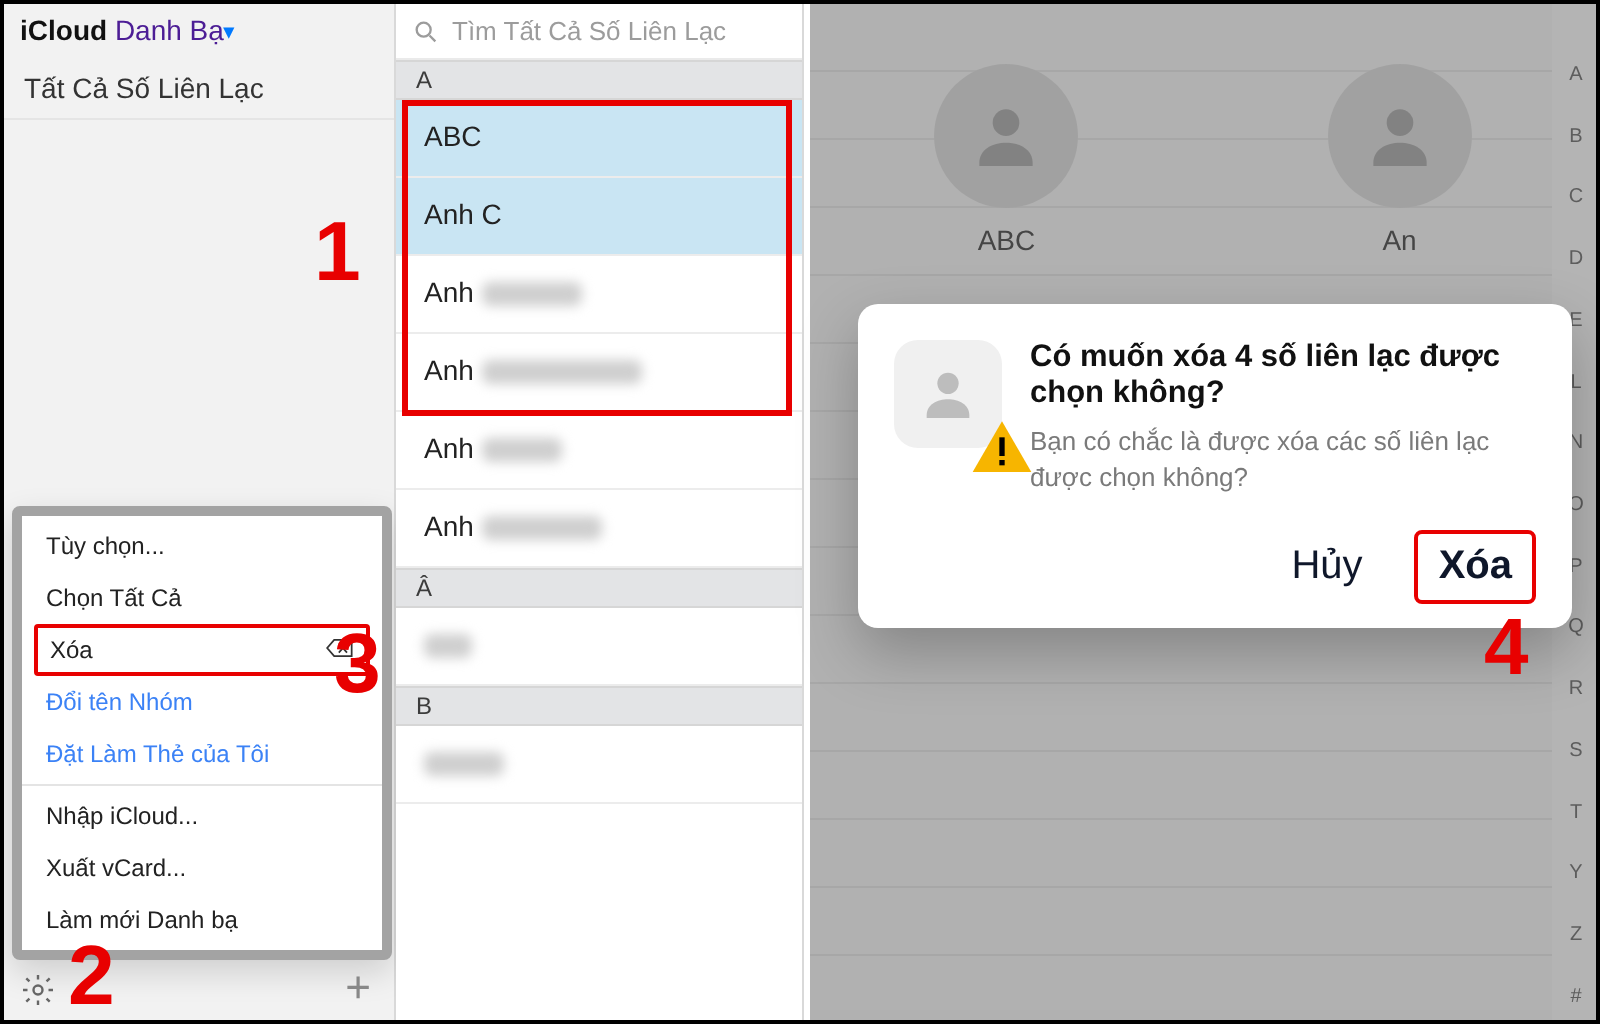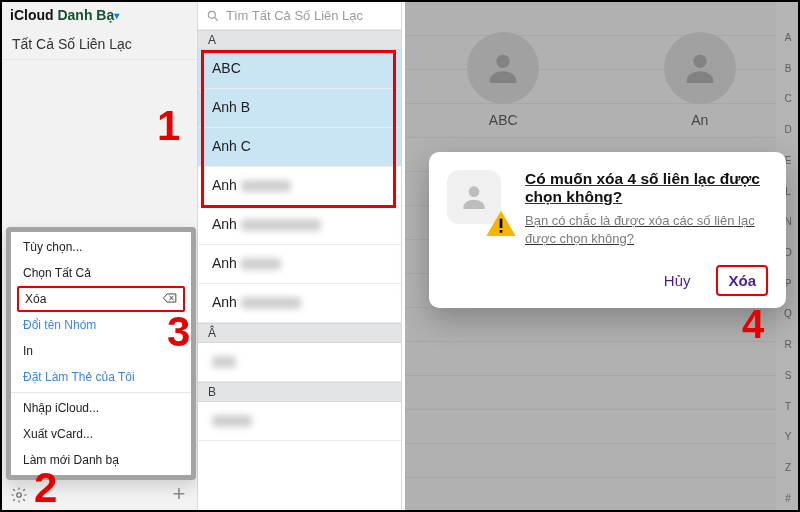--- a/index.html
+++ b/index.html
@@ -2,21 +2,21 @@
 <html><head>
 <meta charset="utf-8">
 <style>
   * { box-sizing: border-box; margin: 0; padding: 0; }
   body { font-family: -apple-system, "Helvetica Neue", Arial, sans-serif; font-size: 13px; color:#333; }
   .frame { position:relative; width:800px; height:512px; border:2px solid #000; background:#fff; overflow:hidden;}
   
   .leftpane { position:absolute; left:0; top:0; width:400px; height:100%; border-right:3px solid #e80000;}
   .col-a { position:absolute; left:0; top:0; width:196px; height:100%; background:#f2f2f2; border-right:1px solid #d9d9d9;}
   .col-a-header { height:28px; padding:5px 8px; font-size:14px; font-weight:600; color:#111; }
-  .col-a-header .link { color:#14532d; font-weight:700; }
+  .col-a-header .link { color:#4c1d95; font-weight:400; }
   .col-a-header .chev { color:#0079ff; font-size:10px; position:relative; top:-1px;}
   .col-a-row { height:30px; padding:6px 10px; font-size:14px; color:#333; border-bottom:1px solid #e5e5e5;}
   .gear { position:absolute; left:6px; bottom:4px; width:22px; height:22px; display:flex; align-items:center; justify-content:center; color:#666; border:1px solid transparent; }
   .plus { position:absolute; right:6px; bottom:4px; width:24px; height:24px; display:flex; align-items:center; justify-content:center; color:#888; font-size:22px; font-weight:200;}
   .ctxmenu { position:absolute; left:4px; bottom:30px; width:190px; background:#fff; border:5px solid #a3a3a3; border-radius:4px; box-shadow:0 6px 16px rgba(0,0,0,.15); font-size:12px; padding:2px 0;}
   .ctxmenu .mi { padding:6px 12px; color:#222; display:flex; justify-content:space-between; align-items:center;}
   .ctxmenu .mi.disabled { color:#3b82f6; }
   .ctxmenu .sep { height:1px; background:#e4e4e4; margin:2px 0;}
   .ctxmenu .mi.boxed { border:2px solid #e80000; margin:0 6px; border-radius:2px; padding:4px 6px;}
   .erase { width:14px; height:10px; }
@@ -41,28 +41,28 @@
   .dim { position:absolute; inset:0; background:rgba(60,60,60,.35);}
   .avrow { position:absolute; top:30px; left:0; right:0; height:120px; display:flex;}
   .avcell { flex:1; display:flex; flex-direction:column; align-items:center; gap:8px; color:#4a4a4a; font-size:14px;}
   .avatar { width:72px; height:72px; border-radius:50%; background:#d8d8d8; display:flex; align-items:center; justify-content:center;}
   .avatar svg{width:40px;height:40px;}
   .stripes { position:absolute; left:0; top:0; width:100%; height:100%;}
   .stripe { position:absolute; left:0; right:22px; height:34px; border-bottom:1px solid #e1e1e1; background:#f0f0f0;}
   .indexbar { position:absolute; right:2px; top:30px; bottom:6px; width:16px; display:flex; flex-direction:column; justify-content:space-between; align-items:center; font-size:10px; color:#6f6f6f; }
   
   .dialog { position:absolute; left:24px; right:12px; top:150px; background:#fff; border-radius:10px; padding:18px 18px 12px 18px; box-shadow:0 12px 30px rgba(0,0,0,.25);}
-  .dialog .row { display:flex; gap:24px;text-decoration:underline; }
+  .dialog .row { display:flex; gap:14px; }
   .appicon { width:54px; height:54px; border-radius:12px; background:#f0f0f0; position:relative; flex:0 0 54px; display:flex; align-items:center; justify-content:center;}
   .appicon svg{width:32px;height:32px;}
   .appicon .warn { position:absolute; right:-4px; bottom:-4px; width:20px; height:20px; }
   .dtitle { font-size:15.5px; font-weight:600; color:#111; margin-bottom:6px;}
   .dsub { font-size:13px; color:#7a7a7a; line-height:1.35;}
   .dbtns { display:flex; justify-content:flex-end; gap:16px; margin-top:18px; align-items:center;}
-  .dbtn { font-size:15px; color:#4c1d95; padding:5px 10px; cursor:pointer; border-radius:4px;}
+  .dbtn { font-size:20px; color:#0f172a; padding:5px 10px; cursor:pointer; border-radius:4px;}
   .dbtn.primary { font-weight:600; border:2px solid #e80000;}
 </style>
 </head>
 <body>
 
 <div class="frame">
 
   <div class="leftpane">
 
     <div class="col-a">
@@ -73,21 +73,20 @@
       <div class="col-a-row">Tất Cả Số Liên Lạc</div>
 
       <div class="ctxmenu" id="ctxmenu">
           <div class="mi">Tùy chọn...</div>
           <div class="mi">Chọn Tất Cả</div>
           <div class="mi boxed">Xóa<span><svg class="erase" viewBox="0 0 24 16">
                 <path fill="none" stroke="#333" stroke-width="1.5" d="M7 1h15v14H7L1 8z"></path>
                 <path stroke="#333" stroke-width="1.5" d="m11 4 7 8M18 4l-7 8"></path>
               </svg></span></div>
           <div class="mi disabled">Đổi tên Nhóm</div>
-          <div class="mi">In</div>
           <div class="mi disabled">Đặt Làm Thẻ của Tôi</div>
           <div class="sep"></div>
           <div class="mi">Nhập iCloud...</div>
           <div class="mi">Xuất vCard...</div>
           <div class="mi">Làm mới Danh bạ</div>
         </div>
 
       <div class="gear">
         <svg viewBox="0 0 24 24" width="18" height="18" fill="none" stroke="#666" stroke-width="1.6">
             <circle cx="12" cy="12" r="3"></circle>
@@ -103,21 +102,20 @@
           <svg viewBox="0 0 24 24" width="14" height="14" fill="none" stroke="#9c9c9c" stroke-width="2">
               <circle cx="10" cy="10" r="6"></circle>
               <line x1="15" y1="15" x2="20" y2="20"></line>
             </svg>
         </span>
         <span>Tìm Tất Cả Số Liên Lạc</span>
       </div>
       <div id="contactlist">
           <div class="sectionHead">A</div>
           <div class="contact sel">ABC</div>
-          <div class="contact sel">Anh B</div>
           <div class="contact sel">Anh C</div>
           <div class="contact">Anh <span class="blur" style="width:50px"></span></div>
           <div class="contact">Anh <span class="blur" style="width:80px"></span></div>
           <div class="contact">Anh <span class="blur" style="width:40px"></span></div>
           <div class="contact">Anh <span class="blur" style="width:60px"></span></div>
           <div class="sectionHead">Â</div>
           <div class="contact"><span class="blur" style="width:24px"></span></div>
           <div class="sectionHead">B</div>
           <div class="contact"><span class="blur" style="width:40px"></span></div>
         </div>

